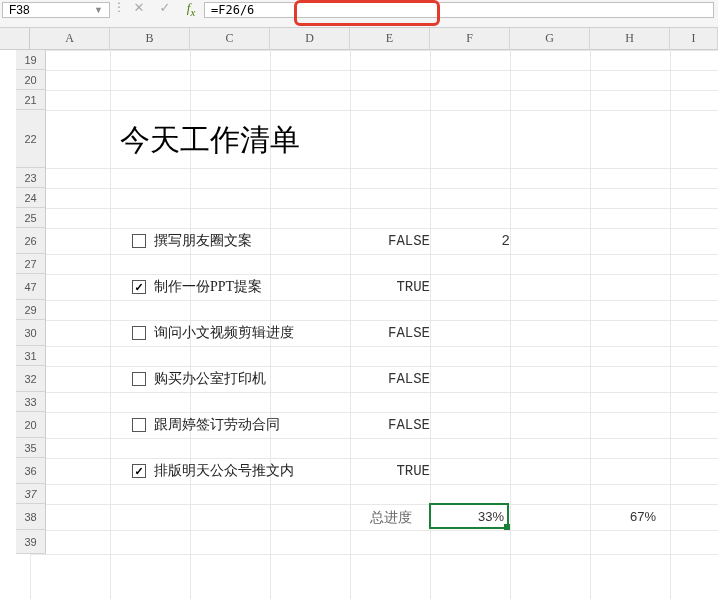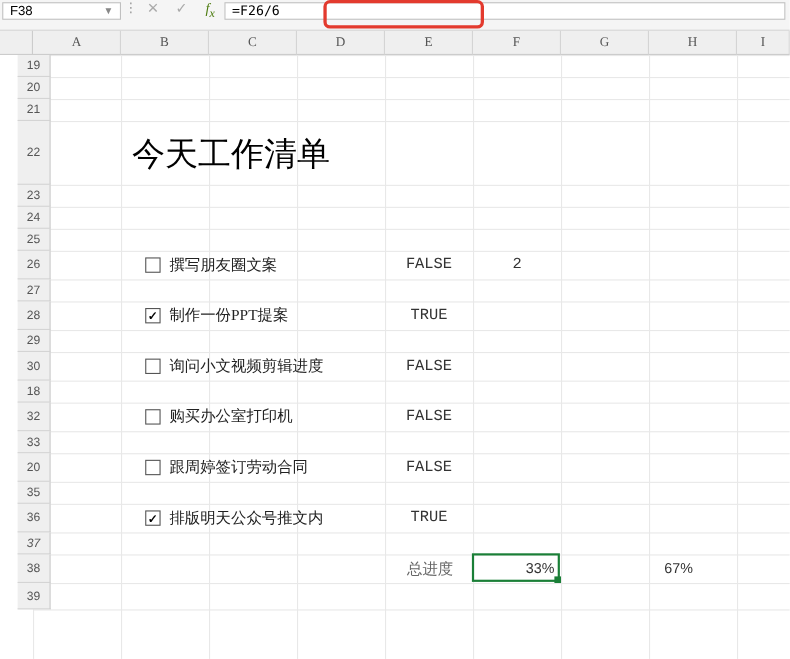--- a/index.html
+++ b/index.html
@@ -140,21 +140,21 @@
   font-family:"SimSun","宋体",serif;
   font-size:14px;
   color:#222;
 }
 .val-text {
   position:absolute;
   font-family:"Courier New",monospace;
   font-size:14px;
   color:#333;
 }
-.center { text-align:center; width:80px; }
+.center { text-align:right; width:80px; }
 .summary-label {
   position:absolute;
   font-family:"SimSun","宋体",serif;
   font-size:14px;
   color:#666;
 }
 .pct {
   position:absolute;
   font-family:Arial,sans-serif;
   font-size:13px;
@@ -210,24 +210,24 @@
   <div class="row-headers" id="rowH">
       <div class="row-h" style="height: 20px;">19</div>
       <div class="row-h" style="height: 20px;">20</div>
       <div class="row-h" style="height: 20px;">21</div>
       <div class="row-h" style="height: 58px;">22</div>
       <div class="row-h" style="height: 20px;">23</div>
       <div class="row-h" style="height: 20px;">24</div>
       <div class="row-h" style="height: 20px;">25</div>
       <div class="row-h" style="height: 26px;">26</div>
       <div class="row-h" style="height: 20px;">27</div>
-      <div class="row-h" style="height: 26px;">28</div>
+      <div class="row-h" style="height: 26px;">47</div>
       <div class="row-h" style="height: 20px;">29</div>
       <div class="row-h" style="height: 26px;">30</div>
-      <div class="row-h" style="height: 20px;">18</div>
+      <div class="row-h" style="height: 20px;">31</div>
       <div class="row-h" style="height: 26px;">32</div>
       <div class="row-h" style="height: 20px;">33</div>
       <div class="row-h" style="height: 26px;">20</div>
       <div class="row-h" style="height: 20px;">35</div>
       <div class="row-h" style="height: 26px;">36</div>
       <div class="row-h" style="height: 20px; font-style: italic;">37</div>
       <div class="row-h" style="height: 26px;">38</div>
       <div class="row-h" style="height: 24px;">39</div>
     </div>
   <div class="grid" id="grid">
@@ -290,19 +290,19 @@
           <div class="todo-label">跟周婷签订劳动合同</div>
         </div>
         <div class="val-text center" style="left: 320px; top: 367px;">FALSE</div>
         <div class="todo-row" style="left: 102px; top: 412px;">
           <div class="cb checked"></div>
           <div class="todo-label">排版明天公众号推文内</div>
         </div>
         <div class="val-text center" style="left: 320px; top: 413px;">TRUE</div>
         <div class="summary-label" style="left: 340px; top: 459px;">总进度</div>
         <div class="pct" style="left: 414px; top: 459px;">33%</div>
-        <div class="pct" style="left: 540px; top: 459px;">67%</div>
+        <div class="pct" style="left: 566px; top: 459px;">67%</div>
         <div class="active-cell" style="left: 399px; top: 453px; width: 80px; height: 26px;"></div>
       </div>
   </div>
 </div>
 
 <div class="highlight-box" id="hl" style="left: 294px; top: 0px; width: 146px; height: 26px;"></div>
 
 </body></html>

